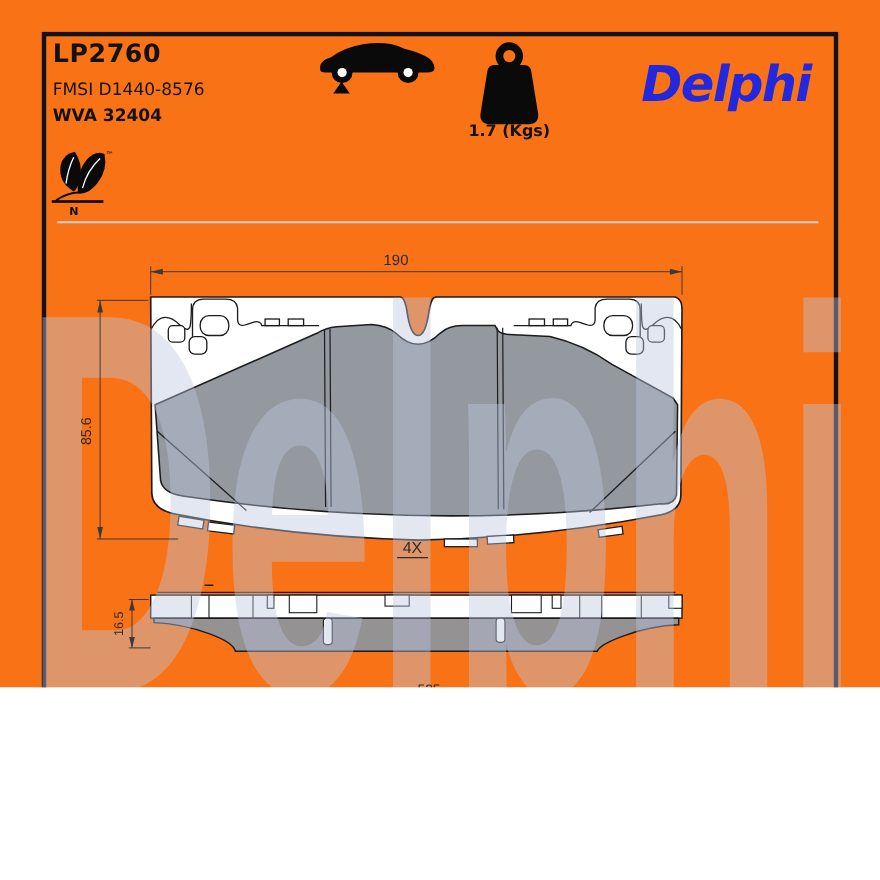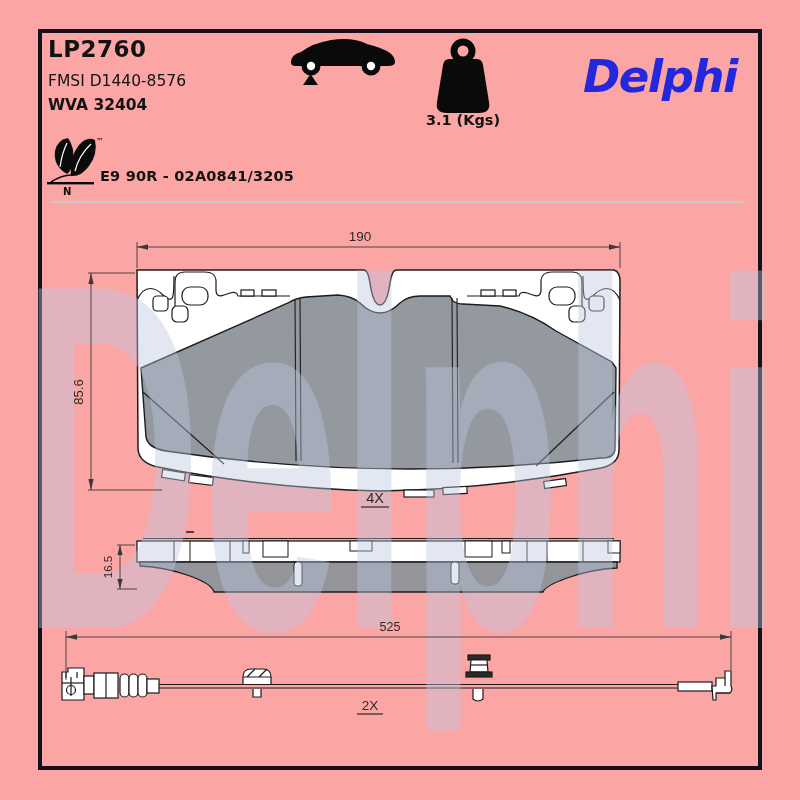--- a/index.html
+++ b/index.html
@@ -1,18 +1,18 @@
 <!DOCTYPE html>
 <html><head>
 <meta charset="utf-8">
 <style>
   * { margin:0; padding:0; box-sizing:border-box; }
   html,body { background:#fff; }
   .page {
-    position:relative; width:800px; height:800px; background:#fca5a5;
+    position:relative; width:800px; height:625px; background:#f97316;
     font-family:"DejaVu Sans","Liberation Sans",sans-serif; overflow:hidden;
   }
   .frame {
     position:absolute; left:38px; top:29px; width:724px; height:741px;
     border:4px solid #12121c; background:transparent; z-index:1;
   }
   .drawing-svg { position:absolute; left:0; top:0; z-index:2; }
   .hdr { position:absolute; z-index:3; color:#121212; }
   .part-number { left:48px; top:36px; font-size:23px; font-weight:bold; letter-spacing:0.5px; }
   .fmsi { left:48px; top:72px; font-size:15.5px; font-weight:normal; }
@@ -55,35 +55,34 @@
     <circle cx="311" cy="66" r="4.2" fill="#ffffff"></circle>
     <circle cx="371" cy="66" r="9.5" fill="#0a0a0a"></circle>
     <circle cx="371" cy="66" r="4.2" fill="#ffffff"></circle>
     <path d="M303,85 L318,85 L310.5,74 Z" fill="#0a0a0a"></path>
   </svg>
 
   <svg class="icon weight-icon" width="80" height="80" viewBox="423 36 80 80">
     <circle cx="463" cy="51" r="9" fill="none" stroke="#0a0a0a" stroke-width="7"></circle>
     <path d="M449,59 Q444,59 443,65 L437,102 Q435,113 447,113 L479,113 Q491,113 489,102 L483,65 Q482,59 477,59 Z" fill="#0a0a0a"></path>
   </svg>
-  <div class="hdr weight-label">3.1 (Kgs)</div>
+  <div class="hdr weight-label">1.7 (Kgs)</div>
 
   <div class="hdr delphi-logo">Delphi</div>
 
   <svg class="icon leaf-icon" width="56" height="64" viewBox="0 0 56 64">
     <path d="M21,40 Q7,32 9,17 Q11,6 22,4 Q29,14 27,27 Q25,38 21,40 Z" fill="#0a0a0a"></path>
     <path d="M25,42 Q23,23 33,11 Q41,2 49,6 Q52,20 43,32 Q35,43 25,42 Z" fill="#0a0a0a"></path>
     <path d="M14,33 Q16,19 21,9" stroke="#ffffff" stroke-width="1.2" fill="none"></path>
     <path d="M29,37 Q33,21 45,10" stroke="#ffffff" stroke-width="1.2" fill="none"></path>
     <path d="M5,48 Q16,41 25,41 Q31,22 41,11" stroke="#0a0a0a" stroke-width="1.6" fill="none"></path>
     <text x="50" y="10" font-size="8" fill="#0a0a0a">™</text>
     <rect x="1" y="48" width="47" height="2.4" fill="#0a0a0a"></rect>
     <text x="17" y="61" font-size="10" font-weight="bold" fill="#0a0a0a">N</text>
   </svg>
-  <div class="hdr approval">E9 90R - 02A0841/3205</div>
 
   <div class="divider"></div>
 
   <svg class="drawing-svg" width="800" height="800" viewBox="0 0 800 800">
 
     <g stroke="#1c1c1c" fill="none" stroke-width="1.5">
 
       <path fill="#ffffff" d="M137,270 L364,270 L366,271 C368,273 369,277 370,283 C372,297 375,305 380,305 C385,305 388,297 390,283 C391,277 392,273 394,271 L396,270 L614,270 Q620,272 620,281 L619,450 Q619,464 601,468 Q492,489 381,491 Q262,488 158,467 Q139,463 138,449 Z"></path>
 
       <g stroke-width="1.2" fill="#ffffff">

